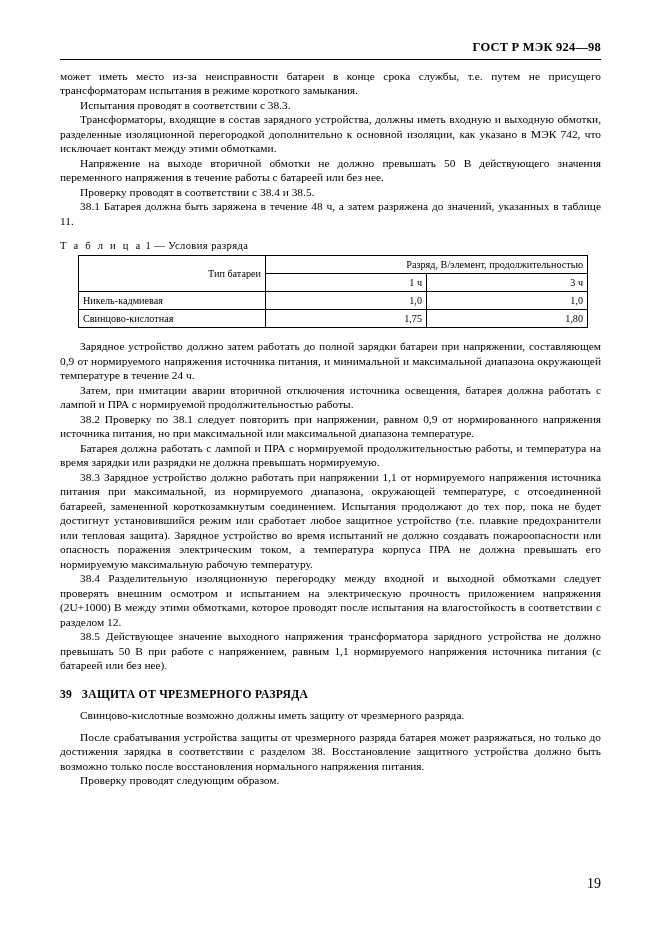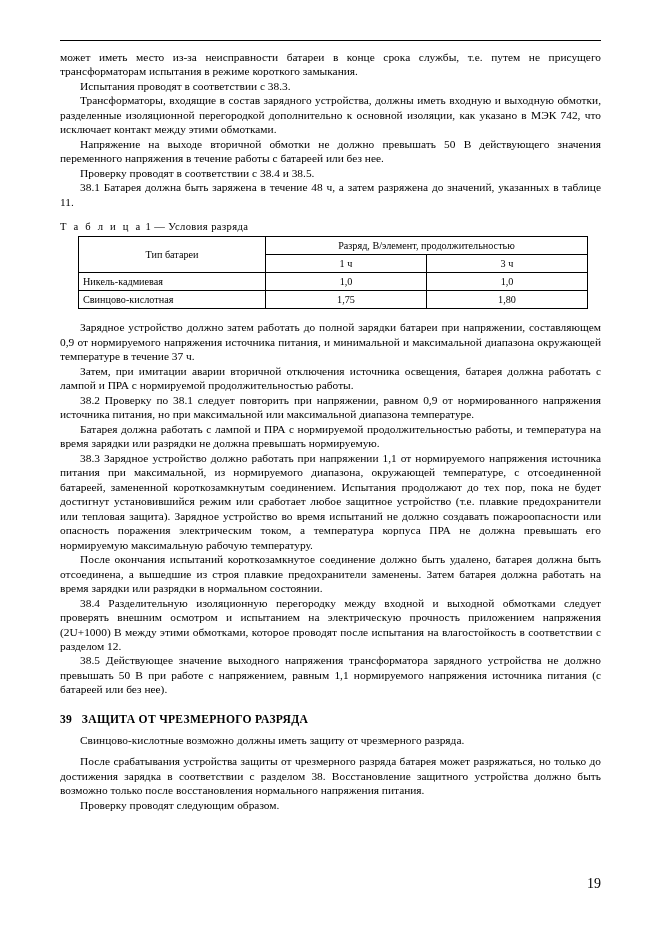--- a/index.html
+++ b/index.html
@@ -55,21 +55,21 @@
   }
   table.discharge {
     border-collapse: collapse;
     width: 510px;
     margin: 0 0 0 18px;
     font-size: 10.2px;
   }
   table.discharge td, table.discharge th {
     border: 0.9px solid #000;
     padding: 3px 4px;
-    text-align: center;
+    text-align: right;
     vertical-align: middle;
     font-weight: normal;
   }
   table.discharge th.type-col {
     width: 178px;
   }
   table.discharge td.type-cell {
     text-align: left;
   }
   .section-title {
@@ -85,20 +85,21 @@
     right: 60px;
     bottom: 44px;
     font-size: 14px;
   }
 </style>
 </head>
 <body>
 
 <div class="page">
 
+  <div class="header">ГОСТ Р МЭК 924—98</div>
   <hr class="header-rule">
 
   <p>может иметь место из-за неисправности батареи в конце срока службы, т.е. путем не присущего трансформаторам испытания в режиме короткого замыкания.</p>
   <p class="indent ital">Испытания проводят в соответствии с 38.3.</p>
   <p class="indent">Трансформаторы, входящие в состав зарядного устройства, должны иметь входную и выходную обмотки, разделенные изоляционной перегородкой дополнительно к основной изоляции, как указано в МЭК 742, что исключает контакт между этими обмотками.</p>
   <p class="indent">Напряжение на выходе вторичной обмотки не должно превышать 50 В действующего значения переменного напряжения в течение работы с батареей или без нее.</p>
   <p class="indent ital">Проверку проводят в соответствии с 38.4 и 38.5.</p>
   <p class="indent ital">38.1 Батарея должна быть заряжена в течение 48 ч, а затем разряжена до значений, указанных в таблице 11.</p>
 
   <div class="tbl-caption">
@@ -126,26 +127,25 @@
     <tr>
       <td class="type-cell">Свинцово-кислотная</td>
       <td>1,75</td>
       <td>1,80</td>
     </tr>
   </tbody>
     </table>
 
   <div class="gap-m"></div>
 
-  <p class="indent ital">Зарядное устройство должно затем работать до полной зарядки батареи при напряжении, составляющем 0,9 от нормируемого напряжения источника питания, и минимальной и максимальной диапазона окружающей температуре в течение 37 ч.</p>
+  <p class="indent ital">Зарядное устройство должно затем работать до полной зарядки батареи при напряжении, составляющем 0,9 от нормируемого напряжения источника питания, и минимальной и максимальной диапазона окружающей температуре в течение 24 ч.</p>
   <p class="indent ital">Затем, при имитации аварии вторичной отключения источника освещения, батарея должна работать с лампой и ПРА с нормируемой продолжительностью работы.</p>
   <p class="indent ital">38.2 Проверку по 38.1 следует повторить при напряжении, равном 0,9 от нормированного напряжения источника питания, но при максимальной или максимальной диапазона температуре.</p>
   <p class="indent ital">Батарея должна работать с лампой и ПРА с нормируемой продолжительностью работы, и температура на время зарядки или разрядки не должна превышать нормируемую.</p>
   <p class="indent ital">38.3 Зарядное устройство должно работать при напряжении 1,1 от нормируемого напряжения источника питания при максимальной, из нормируемого диапазона, окружающей температуре, с отсоединенной батареей, замененной короткозамкнутым соединением. Испытания продолжают до тех пор, пока не будет достигнут установившийся режим или сработает любое защитное устройство (т.е. плавкие предохранители или тепловая защита). Зарядное устройство во время испытаний не должно создавать пожароопасности или опасность поражения электрическим током, а температура корпуса ПРА не должна превышать его нормируемую максимальную рабочую температуру.</p>
-  <p class="indent ital">После окончания испытаний короткозамкнутое соединение должно быть удалено, батарея должна быть отсоединена, а вышедшие из строя плавкие предохранители заменены. Затем батарея должна работать на время зарядки или разрядки в нормальном состоянии.</p>
   <p class="indent ital">38.4 Разделительную изоляционную перегородку между входной и выходной обмотками следует проверять внешним осмотром и испытанием на электрическую прочность приложением напряжения (2U+1000) В между этими обмотками, которое проводят после испытания на влагостойкость в соответствии с разделом 12.</p>
   <p class="indent ital">38.5 Действующее значение выходного напряжения трансформатора зарядного устройства не должно превышать 50 В при работе с напряжением, равным 1,1 нормируемого напряжения источника питания (с батареей или без нее).</p>
 
   <div class="section-title">
     <span>39</span>
     &nbsp;
     <span>ЗАЩИТА ОТ ЧРЕЗМЕРНОГО РАЗРЯДА</span>
   </div>
 
   <div class="gap-s"></div>

